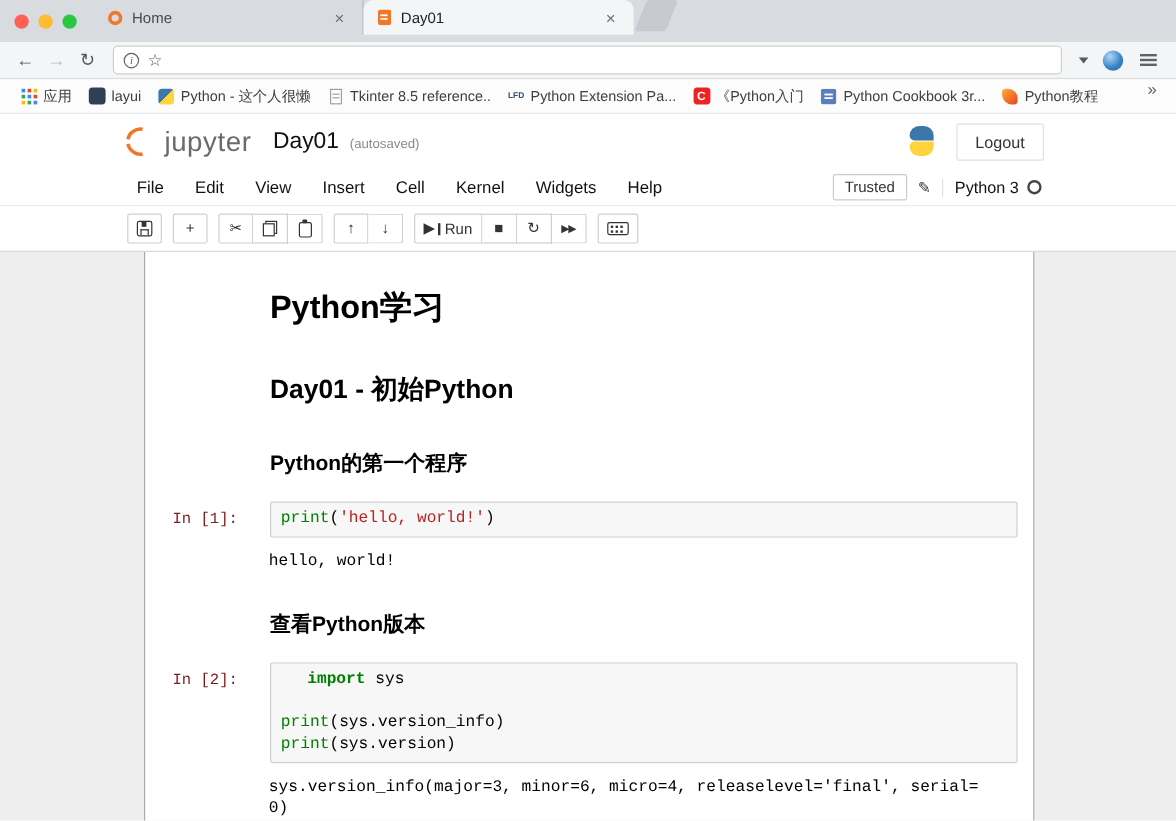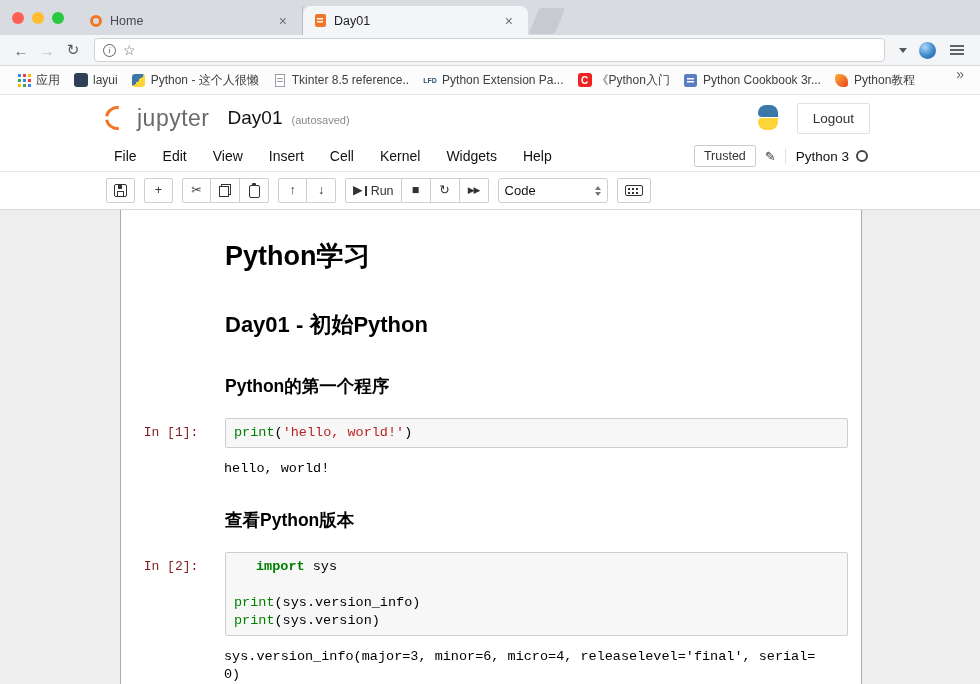--- a/index.html
+++ b/index.html
@@ -7,21 +7,21 @@
   body { font-family:"Liberation Sans", sans-serif; background:#fff; }
   .window { width:980px; height:684px; display:flex; flex-direction:column; }
 
   
   .tabstrip { height:35px; background:#d8dbe0; flex:none; display:flex; align-items:flex-end; position:relative; }
   .traffic { position:absolute; top:12px; left:12px; display:flex; gap:8px; }
   .light { width:12px; height:12px; border-radius:50%; }
   .light-red { background:#ff5f57; }
   .light-yellow { background:#febc2e; }
   .light-green { background:#28c840; }
-  .tabs { display:flex; margin-left:78px; align-items:flex-end; height:35px; }
+  .tabs { display:flex; margin-left:78px; height:35px; }
   .tab { width:225px; height:29px; display:flex; align-items:center; gap:8px; padding:0 12px; font-size:12.5px; color:#454b52; }
   .tab-inactive { border-right:1px solid #b9bdc3; }
   .tab-active { background:#f4f5f6; border-radius:8px 8px 0 0; color:#202124; }
   .tab-title { flex:1; white-space:nowrap; overflow:hidden; text-overflow:ellipsis; }
   .tab-close { font-size:14px; color:#6b7075; line-height:1; padding:1px 3px; border-radius:3px; }
   .fav-home { width:12px; height:12px; border:3px solid #f37626; border-radius:50%; flex:none; }
   .fav-notebook { width:11px; height:13px; background:#f37626; border-radius:2px; flex:none;
       background-image:linear-gradient(#fff,#fff),linear-gradient(#fff,#fff); background-size:6px 1.5px,6px 1.5px; background-position:2px 4px,2px 7px; background-repeat:no-repeat; }
   .newtab-stub { width:26px; height:26px; background:#c7cbd1; transform:skewX(-22deg); border-radius:3px; margin:0 0 1px 6px; }
 
@@ -292,27 +292,20 @@
       <span class="tb-btn">
           <span class="glyph">■</span>
         </span>
       <span class="tb-btn">
           <span class="glyph">↻</span>
         </span>
       <span class="tb-btn">
           <span class="glyph ff-glyph">▶▶</span>
         </span>
     </div>
-    <div class="cell-type-select">
-      <span>Code</span>
-      <span class="stepper">
-        <span class="tri-up"></span>
-        <span class="tri-dn"></span>
-      </span>
-    </div>
     <div class="tb-group">
       <span class="tb-btn">
           <span class="icon-keyboard"></span>
         </span>
     </div>
   </div>
 
   <div class="jp-content">
     <div class="nb-container">
 

